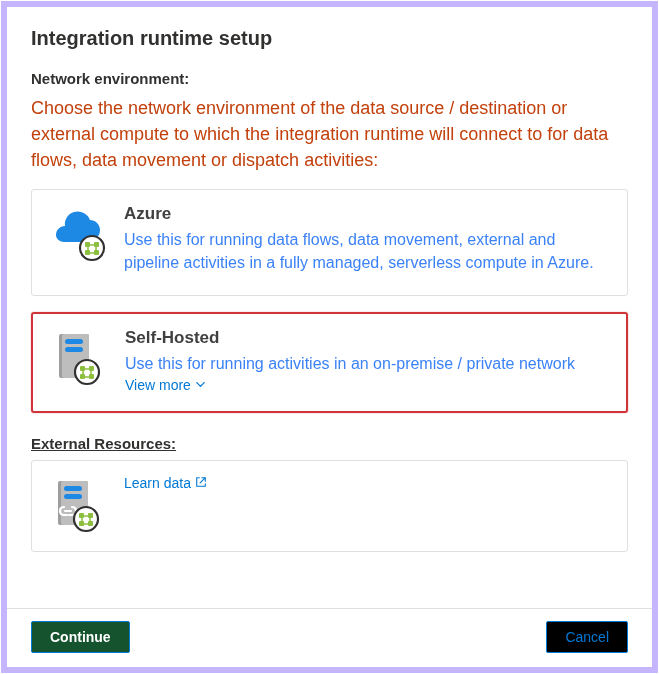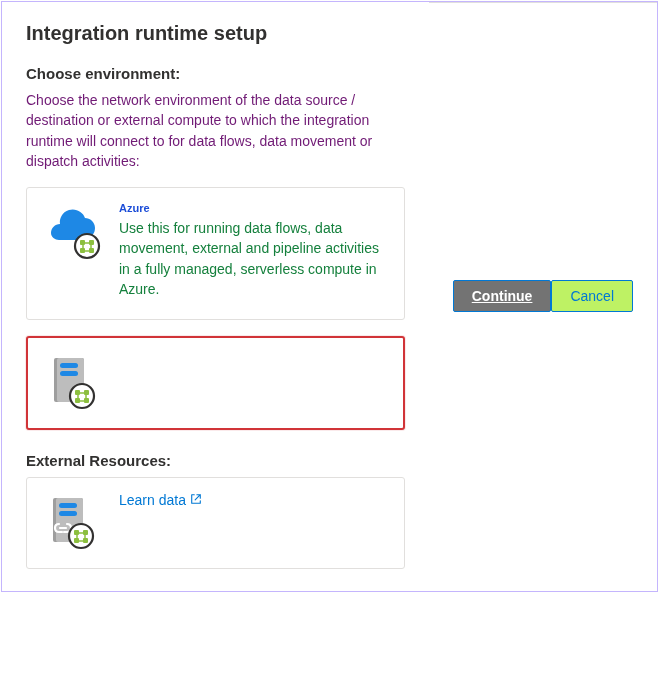--- a/index.html
+++ b/index.html
@@ -9,47 +9,47 @@
     }
     body {
       font-family: "Segoe UI", -apple-system, BlinkMacSystemFont, sans-serif;
       font-size: 14px;
       color: #323130;
       background: #fff;
       width: 659px;
       height: 674px;
     }
     .panel {
-      border: 1px solid #c4b5fd;
+      border: 6px solid #c4b5fd;
       width: 657px;
-      height: 591px;
+      height: 672px;
       margin: 1px;
       display: flex;
-      flex-direction: row;
+      flex-direction: column;
     }
     .panel-body {
       padding: 20px 24px 4px 24px;
       flex: 1;
       overflow: hidden;
     }
     h1.title {
       font-size: 20px;
       font-weight: 600;
       color: #323130;
       margin-bottom: 20px;
     }
     h2.section {
       font-size: 15px;
       font-weight: 600;
       color: #323130;
       margin-bottom: 8px;
     }
     p.desc {
-      font-size: 14px;
-      color: #701a75;
+      font-size: 18px;
+      color: #c2410c;
       line-height: 1.45;
       margin-bottom: 16px;
     }
     .card {
       border: 1px solid #e1dfdd;
       border-radius: 3px;
       padding: 14px 18px 18px 18px;
       margin-bottom: 16px;
       display: flex;
       gap: 18px;
@@ -65,28 +65,28 @@
       width: 56px;
       height: 56px;
       flex-shrink: 0;
       position: relative;
       margin-top: 2px;
     }
     .card-content {
       flex: 1;
     }
     .card-title {
-      font-size: 11px;
-      font-weight: 600;
-      color: #1d4ed8;
+      font-size: 17px;
+      font-weight: 600;
+      color: #404040;
       margin-bottom: 4px;
     }
     .card-desc {
-      font-size: 14px;
-      color: #15803d;
+      font-size: 16px;
+      color: #3b82f6;
       line-height: 1.45;
       margin-bottom: 2px;
     }
     .link {
       color: #0078d4;
       font-size: 14px;
       text-decoration: none;
       display: inline-flex;
       align-items: center;
       gap: 4px;
@@ -108,44 +108,44 @@
     .btn {
       font-family: inherit;
       font-size: 14px;
       padding: 6px 18px;
       border-radius: 2px;
       cursor: pointer;
       min-width: 80px;
       height: 32px;
     }
     .btn-primary {
-      background: #737373;
+      background: #14532d;
       color: #fff;
       border: 1px solid #0078d4;
       font-weight: 600;
-      text-decoration: underline;
     }
     .btn-secondary {
-      background: #bef264;
+      background: #000000;
       color: #0078d4;
       border: 1px solid #0078d4;
     }
     .section-gap {
       margin-top: 22px;
+      text-decoration: underline;
     }
   </style>
 </head>
 <body>
 
 <div class="panel">
   <div class="panel-body">
 
     <h1 class="title">Integration runtime setup</h1>
 
-    <h2 class="section">Choose environment:</h2>
+    <h2 class="section">Network environment:</h2>
     <p class="desc">Choose the network environment of the data source / destination or external compute to which the integration runtime will connect to for data flows, data movement or dispatch activities:</p>
 
     <div class="card">
       <div class="icon-wrap">
         <svg viewBox="0 0 56 56" width="56" height="56">
           <path d="M 40 34 C 47 34 50 29 50 24 C 50 18 45 14 40 14 C 38 8 31 4 24 6 C 17 8 14 15 15 20 C 10 20 6 24 6 29 C 6 33 10 36 14 36 L 40 36 Z" fill="#1e88e5"></path>
           <circle cx="42" cy="42" r="12" fill="#fff" stroke="#323130" stroke-width="2.2"></circle>
           <rect x="35" y="36" width="5" height="5" rx="1" fill="#8cbf3f"></rect>
           <rect x="44" y="36" width="5" height="5" rx="1" fill="#8cbf3f"></rect>
           <rect x="35" y="44" width="5" height="5" rx="1" fill="#8cbf3f"></rect>
@@ -166,20 +166,32 @@
           <rect x="11" y="4" width="27" height="44" rx="2" fill="#bdbdbd"></rect>
           <rect x="14" y="9" width="18" height="5" rx="2.5" fill="#1e88e5"></rect>
           <rect x="14" y="17" width="18" height="5" rx="2.5" fill="#1e88e5"></rect>
           <circle cx="36" cy="42" r="12" fill="#fff" stroke="#323130" stroke-width="2.2"></circle>
           <rect x="29" y="36" width="5" height="5" rx="1" fill="#8cbf3f"></rect>
           <rect x="38" y="36" width="5" height="5" rx="1" fill="#8cbf3f"></rect>
           <rect x="29" y="44" width="5" height="5" rx="1" fill="#8cbf3f"></rect>
           <rect x="38" y="44" width="5" height="5" rx="1" fill="#8cbf3f"></rect>
           <path d="M 34 39 L 38 39 M 34 47 L 38 47 M 32 41 L 32 44 M 40 41 L 40 44" stroke="#8cbf3f" stroke-width="1.5"></path>
         </svg>
+      </div>
+      <div class="card-content">
+        <div class="card-title">Self-Hosted</div>
+        <div class="card-desc">Use this for running activities in an on-premise / private network</div>
+        <a class="link">
+          <span>View more</span>
+          <span class="chev">
+            <svg width="11" height="11" viewBox="0 0 12 12">
+                <path d="M2 4 L6 8 L10 4" stroke="#0078d4" stroke-width="1.4" fill="none" stroke-linecap="round" stroke-linejoin="round"></path>
+              </svg>
+          </span>
+        </a>
       </div>
     </div>
 
     <div class="section-gap">
       <h2 class="section">External Resources:</h2>
 
       <div class="card">
         <div class="icon-wrap">
           <svg viewBox="0 0 56 56" width="56" height="56">
             <rect x="8" y="4" width="30" height="44" rx="2" fill="#9e9e9e"></rect>

